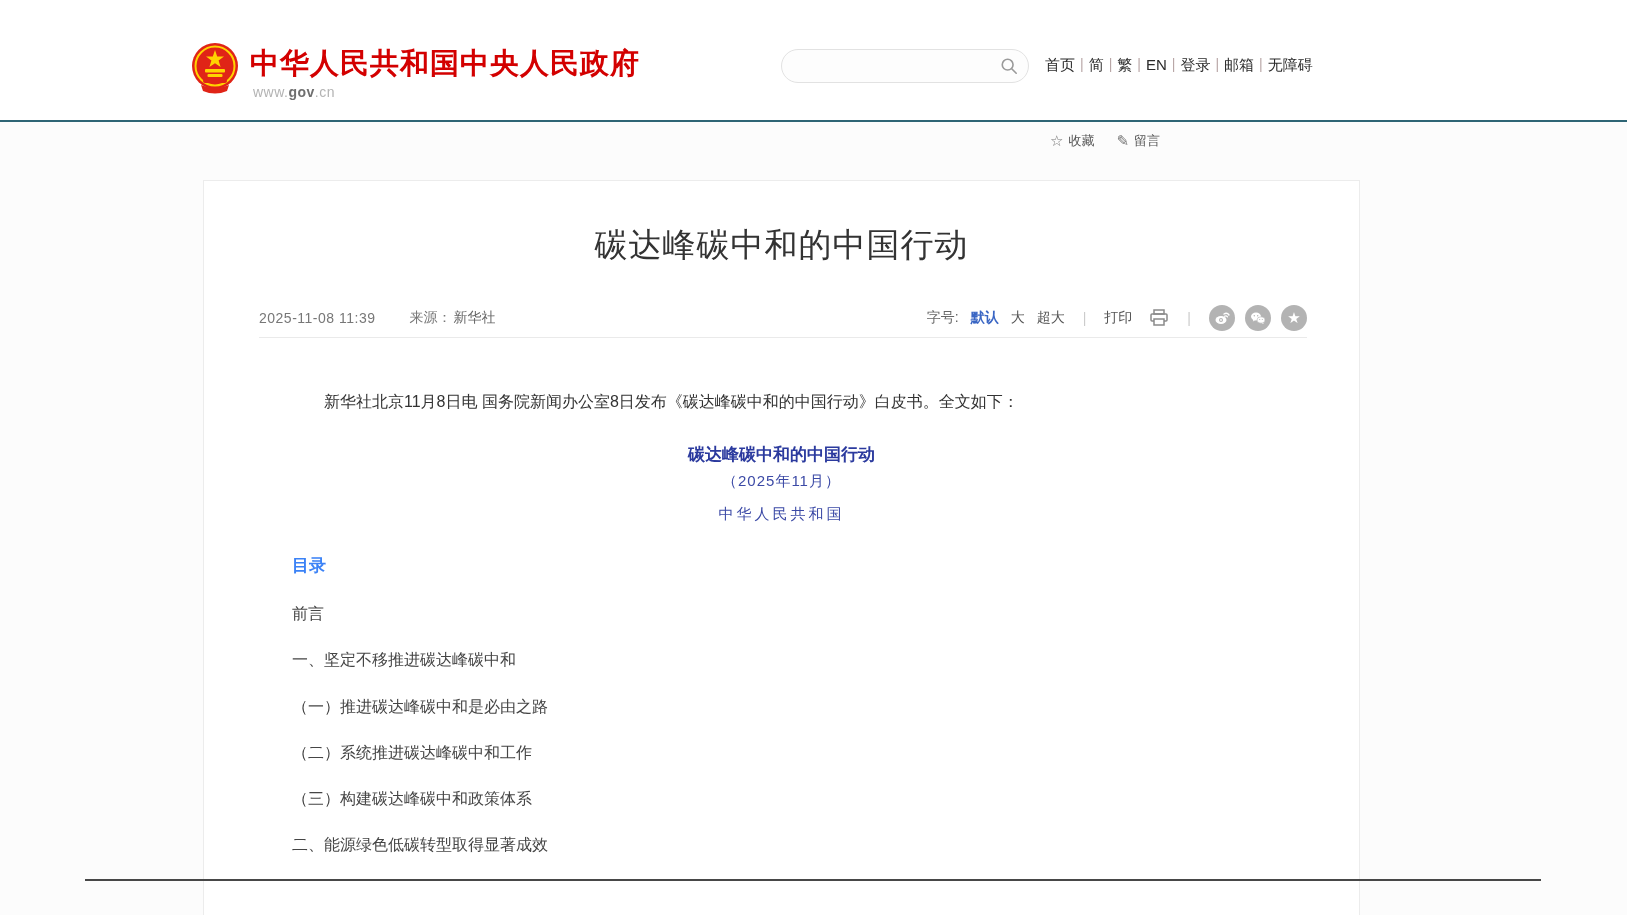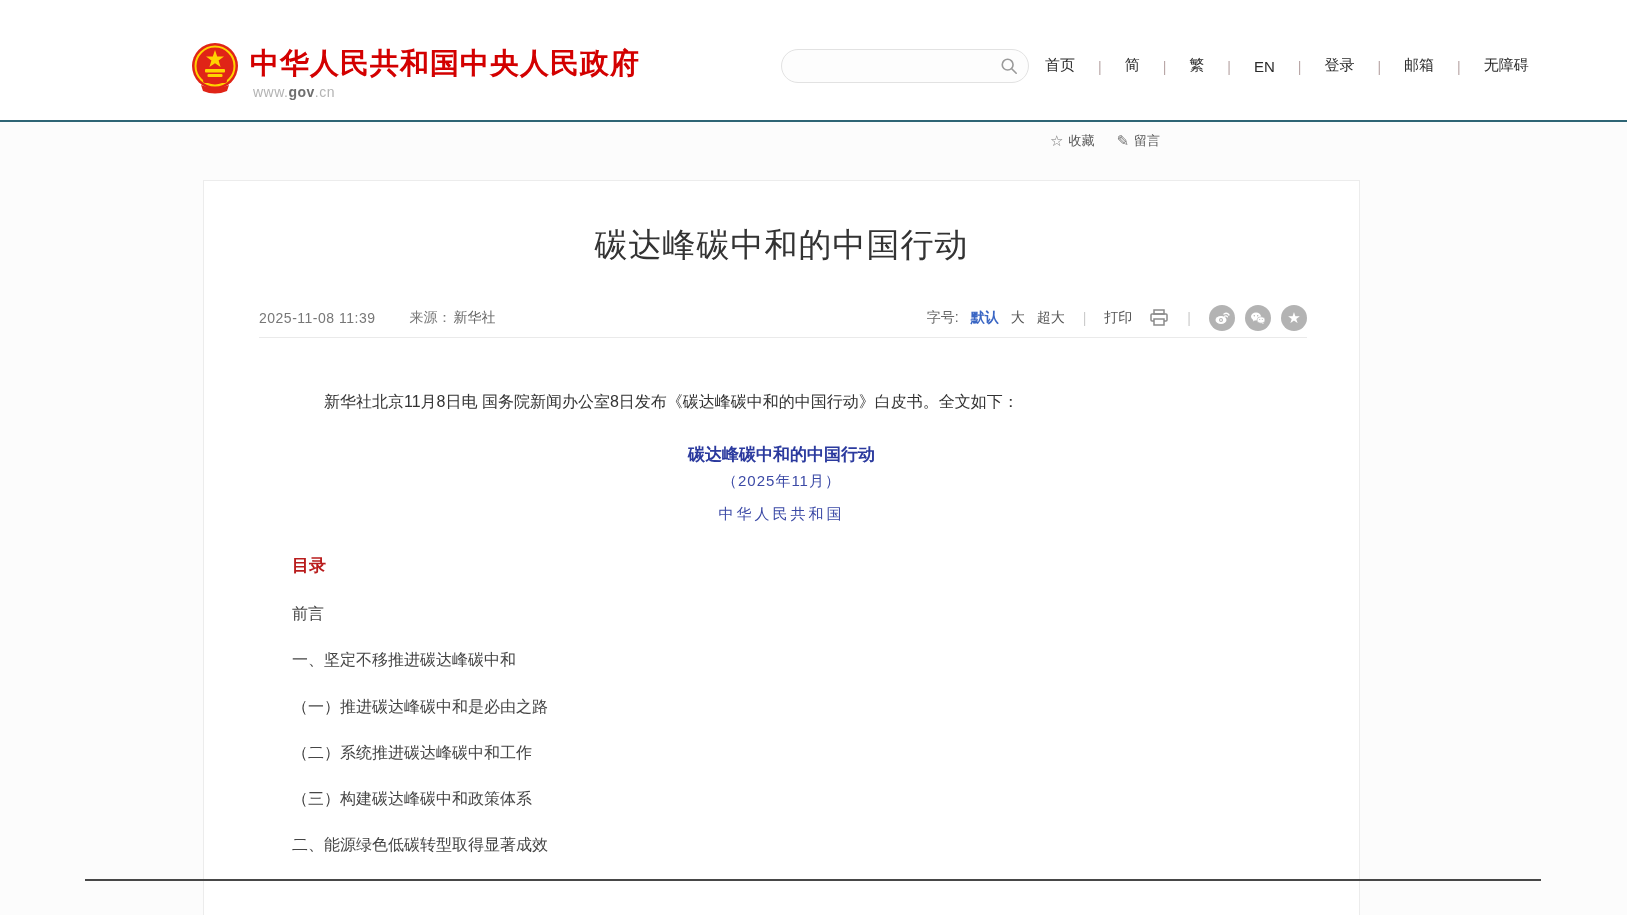--- a/index.html
+++ b/index.html
@@ -14,21 +14,21 @@
   .site-title { position:absolute; left:250px; top:44px; font-size:29px; font-weight:bold; color:#d30000; letter-spacing:1px; }
   .site-url { position:absolute; left:253px; top:84px; font-size:14px; color:#b3b3b3; letter-spacing:0.5px; }
   .site-url b { color:#6f6f6f; font-weight:bold; }
   .search-box {
     position:absolute; left:781px; top:49px; width:248px; height:34px;
     border:1px solid #e2e2e2; background:#fdfdfd; border-radius:17px;
     display:flex; align-items:center; padding:0 10px 0 16px;
   }
   .search-input { flex:1; border:none; outline:none; background:transparent; font-size:14px; color:#333; }
   .search-icon { width:18px; height:18px; flex:0 0 auto; }
-  .top-nav { position:absolute; left:1045px; top:56px; display:flex; align-items:flex-end; gap:23px; font-size:15px; color:#2a2a2a; white-space:nowrap; }
+  .top-nav { position:absolute; left:1045px; top:56px; display:flex; align-items:flex-start; gap:5px; font-size:15px; color:#2a2a2a; white-space:nowrap; }
   .top-nav .sep { color:#b9a7a7; font-size:14px; }
   .top-nav a { color:#2a2a2a; text-decoration:none; cursor:pointer; }
   .teal-rule { position:absolute; left:0; top:120px; width:100%; height:2px; background:#2e6575; }
   
   .page-bg { position:absolute; left:0; top:122px; width:100%; height:793px; background:#fcfcfc; }
   .fav-row { position:absolute; left:1050px; top:132px; display:flex; align-items:center; gap:22px; font-size:13px; color:#555; }
   .fav-row .item { display:flex; align-items:center; gap:5px; cursor:pointer; }
   .fav-row .glyph { font-size:15px; color:#777; }
   
   .card {
@@ -53,21 +53,21 @@
     width:26px; height:26px; border-radius:50%; background:#b3b3b3;
     display:flex; align-items:center; justify-content:center; cursor:pointer;
   }
   .circle-icon svg { display:block; }
   .circle-icon .star-glyph { color:#fff; font-size:15px; line-height:1; }
   
   .lead { margin:50px 88px 9px; font-size:16px; line-height:1.7; text-indent:2em; color:#333; }
   .doc-title { margin-top:28px; text-align:center; font-size:17px; font-weight:bold; color:#2b3a9e; }
   .doc-date { margin-top:6px; text-align:center; font-size:15px; color:#3c4aa6; letter-spacing:1px; }
   .doc-org { margin-top:14px; text-align:center; font-size:15px; color:#3c4aa6; letter-spacing:3px; }
-  .toc-heading { margin:30px 88px 12px; font-size:17px; font-weight:bold; color:#b91c1c; }
+  .toc-heading { margin:30px 88px 12px; font-size:17px; font-weight:bold; color:#3b82f6; }
   .toc { margin:0 88px; list-style:none; }
   .toc li { margin-top:27px; font-size:16px; color:#454545; line-height:1.2; }
   
   .bottom-rule { position:absolute; left:85px; top:879px; width:1456px; height:2px; background:#474747; }
 </style>
 </head>
 <body>
 
 <div class="header">
 

